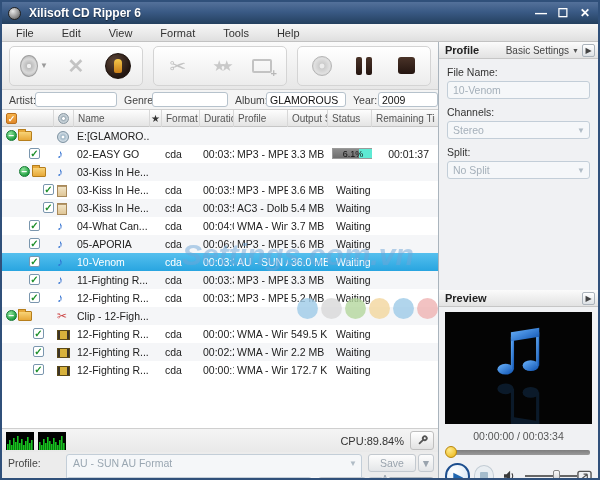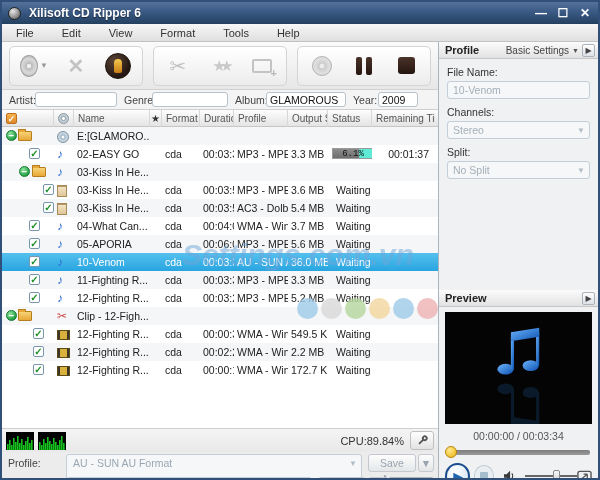--- a/index.html
+++ b/index.html
@@ -88,21 +88,21 @@
   .folder::before { content:""; position:absolute; top:-3px; left:-1px; width:6px; height:2px;
     background:#e7a838; border:1px solid #b67e1c; border-bottom:none; border-radius:1px 1px 0 0; }
   .ic-disc { display:inline-block; width:12px; height:12px; margin-top:3px; border-radius:50%;
     background:radial-gradient(circle, #fff 18%, #9fb6c6 24%, #cfdbe4 60%, #8fa6b6 100%); border:1px solid #7e93a2; }
   .ic-note { color:#2f6fd0; font-size:12px; font-weight:bold; }
   .ic-file { display:inline-block; width:10px; height:12px; margin-top:3px; background:linear-gradient(#f3e7cb,#dfc697);
     border:1px solid #a8895a; box-shadow:inset 0 3px 0 -2px #b49668, inset 0 6px 0 -5px #b49668; }
   .ic-film { display:inline-block; width:13px; height:10px; margin-top:4px; background:#d8b23c; border:1px solid #5c4a18;
     box-shadow:inset 2px 0 0 #3c3428, inset -2px 0 0 #3c3428; }
   .ic-scissors { color:#c44; font-size:12px; }
-  .pbar { position:relative; width:42px; height:11px; margin-left:4px; background:#5eead4; border:1px solid #9a9a9a;font-family:Liberation Mono, monospace; }
+  .pbar { position:relative; width:42px; height:11px; margin-left:4px; background:#5eead4; border:1px solid #9a9a9a; }
   .pfill { position:absolute; left:0; top:0; bottom:0; background:linear-gradient(#8d8d8d,#6e6e6e); }
   .plabel { position:absolute; left:0; right:0; top:0; text-align:center; font-size:9px; color:#111; line-height:10px; }
 
   
   .watermark { position:absolute; left:180px; top:128px; width:256px; pointer-events:none;
     font-size:30px; font-weight:bold; font-style:italic; color:rgba(110,165,215,.5); letter-spacing:0; }
   .wdots { position:absolute; left:295px; top:188px; display:flex; gap:3px; pointer-events:none; opacity:.8; }
   .wdots span { width:21px; height:21px; border-radius:50%; }
 
   
@@ -226,21 +226,21 @@
       </div>
 
       <div class="infobar">
         <label style="left:7px">Artist:</label>
         <input style="left: 33px; width: 82px;" value="">
         <label style="left:122px">Genre:</label>
         <input style="left: 150px; width: 76px;" value="">
         <label style="left:233px">Album:</label>
         <input style="left: 264px; width: 80px;" value="GLAMOROUS BEAT">
         <label style="left:351px">Year:</label>
-        <input style="left: 376px; width: 40px;" value="2009">
+        <input style="left: 376px; width: 60px;" value="2009">
       </div>
 
       <div class="tablewrap">
         <div class="thead">
           <div class="hc" style="padding-left:0">
               <div class="hchk">✓</div>
             </div>
           <div class="hc" style="padding-left:0">
               <div class="hdisc"></div>
             </div>

